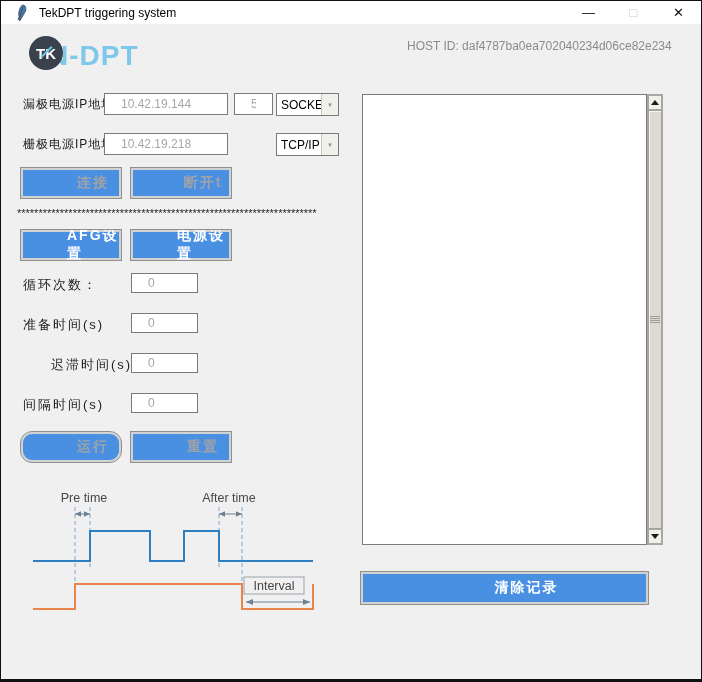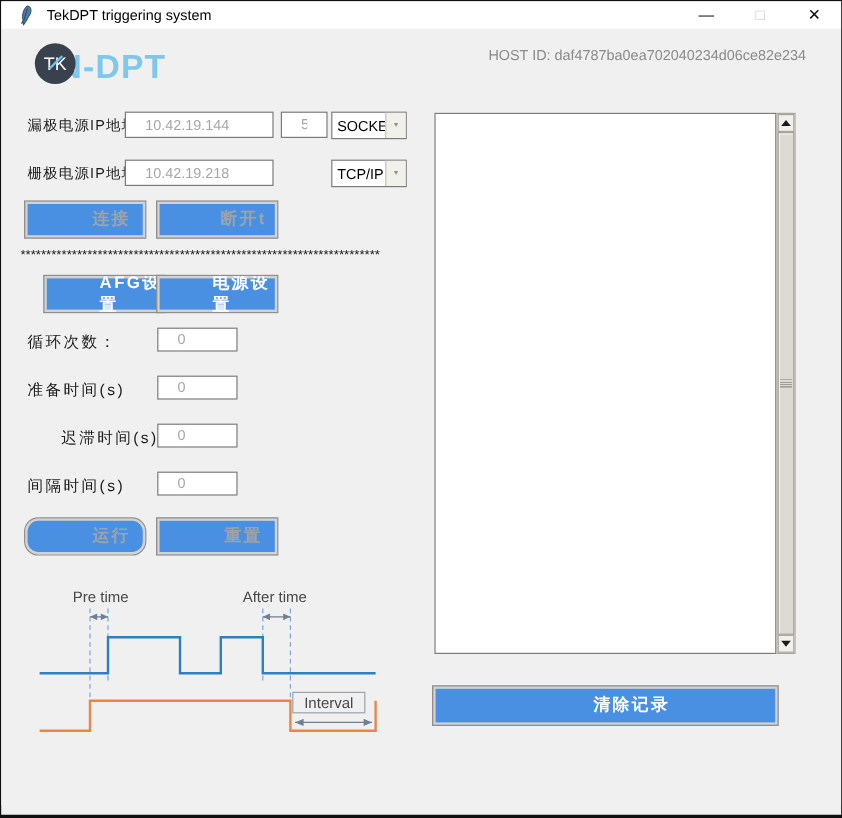--- a/index.html
+++ b/index.html
@@ -12,21 +12,21 @@
   .titlebar { position:relative; height:23px; background:#ffffff; display:flex; align-items:center; }
   .app-icon { margin-left:12px; width:16px; height:18px; flex:0 0 auto; }
   .title-text { margin-left:10px; font-size:12px; color:#000; }
   .win-controls { margin-left:auto; display:flex; height:100%; }
   .win-btn { width:45px; height:100%; display:flex; align-items:center; justify-content:center; font-size:13px; color:#111; }
   .win-btn.max { color:#c9c9c9; }
   
   .client { position:relative; width:700px; height:647px; background:#f0f0f0; }
   
   .logo-circle { position:absolute; left:28px; top:12px; width:34px; height:34px; border-radius:50%;
-    background:#39424c; color:#fff; font-weight:normal; font-size:15px;
+    background:#39424c; color:#fff; font-weight:bold; font-size:15px;
     display:flex; align-items:center; justify-content:center; letter-spacing:0; z-index:2; }
   .logo-slash { position:absolute; left:38px; top:27px; width:15px; height:2px; background:#6fc3e8; transform:rotate(-45deg); z-index:3; }
   .logo-wordmark { position:absolute; left:47px; top:16px; font-size:28px; font-weight:800; color:#7ec8eb; letter-spacing:1px; z-index:1; }
   .host-id { position:absolute; left:406px; top:15px; font-size:12px; color:#8a8a8a; }
   
   .lbl { position:absolute; left:22px; font-size:12px; color:#1c1c1c; letter-spacing:1px; white-space:nowrap; }
   .field-lbl { position:absolute; left:22px; font-size:13px; color:#1c1c1c; letter-spacing:2px; white-space:nowrap; }
   
   .tkinput { position:absolute; background:#fff; border:1px solid #7a7a7a; color:#a6a6a6;
     font-size:12px; padding:0 16px; height:22px; }
@@ -103,21 +103,21 @@
       <div class="combo-arrow">
           <span>▼</span>
         </div>
     </div>
 
     <div class="tkbtn disabled" style="left:20px; top:144px;">连接</div>
     <div class="tkbtn disabled" style="left:130px; top:144px;">断开t</div>
 
     <div class="stars">**********************************************************************</div>
 
-    <div class="tkbtn enabled" style="left:20px; top:206px;margin-left:16px;">AFG设置</div>
+    <div class="tkbtn enabled" style="left:20px; top:206px;">AFG设置</div>
     <div class="tkbtn enabled" style="left:130px; top:206px;">电源设置</div>
 
     <div class="field-lbl" style="top:252px;">循环次数：</div>
     <input class="tkinput" style="left: 130px; top: 249px; width: 67px; height: 20px;" value="0">
 
     <div class="field-lbl" style="top:292px;">准备时间(s)</div>
     <input class="tkinput" style="left: 130px; top: 289px; width: 67px; height: 20px;" value="0">
 
     <div class="field-lbl" style="top:332px;margin-left:28px;">迟滞时间(s)</div>
     <input class="tkinput" style="left: 130px; top: 329px; width: 67px; height: 20px;" value="0">

